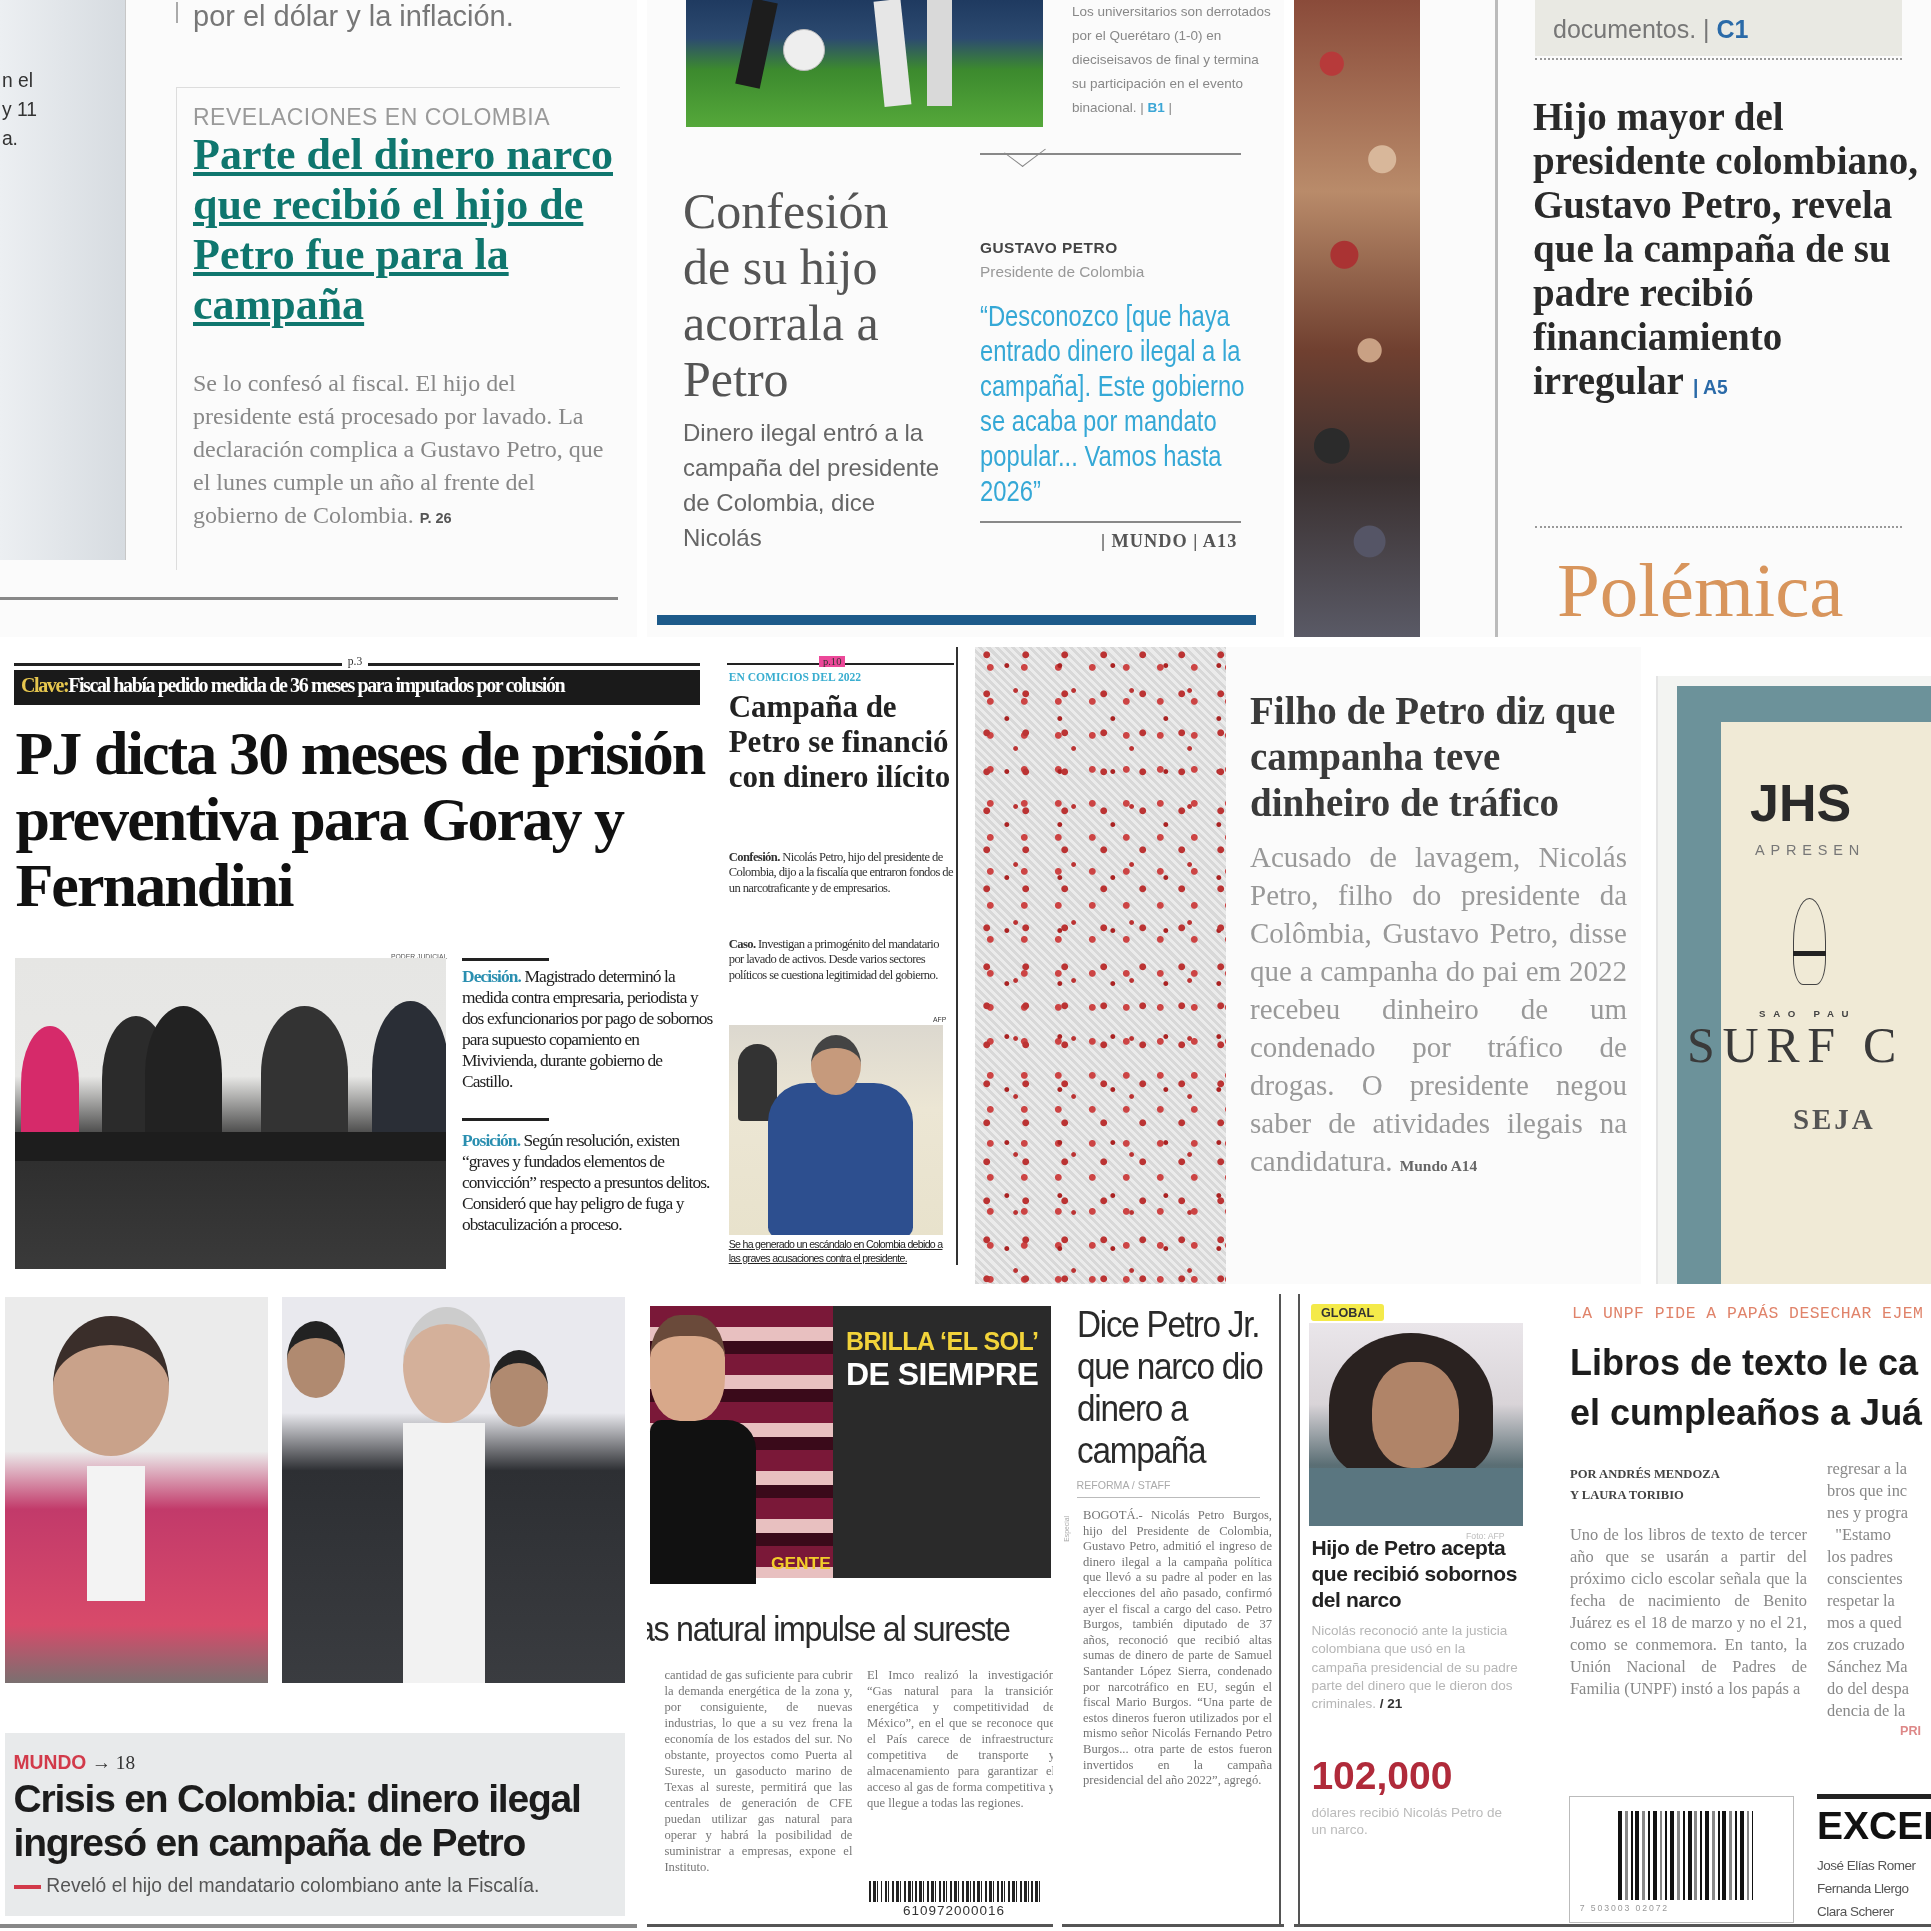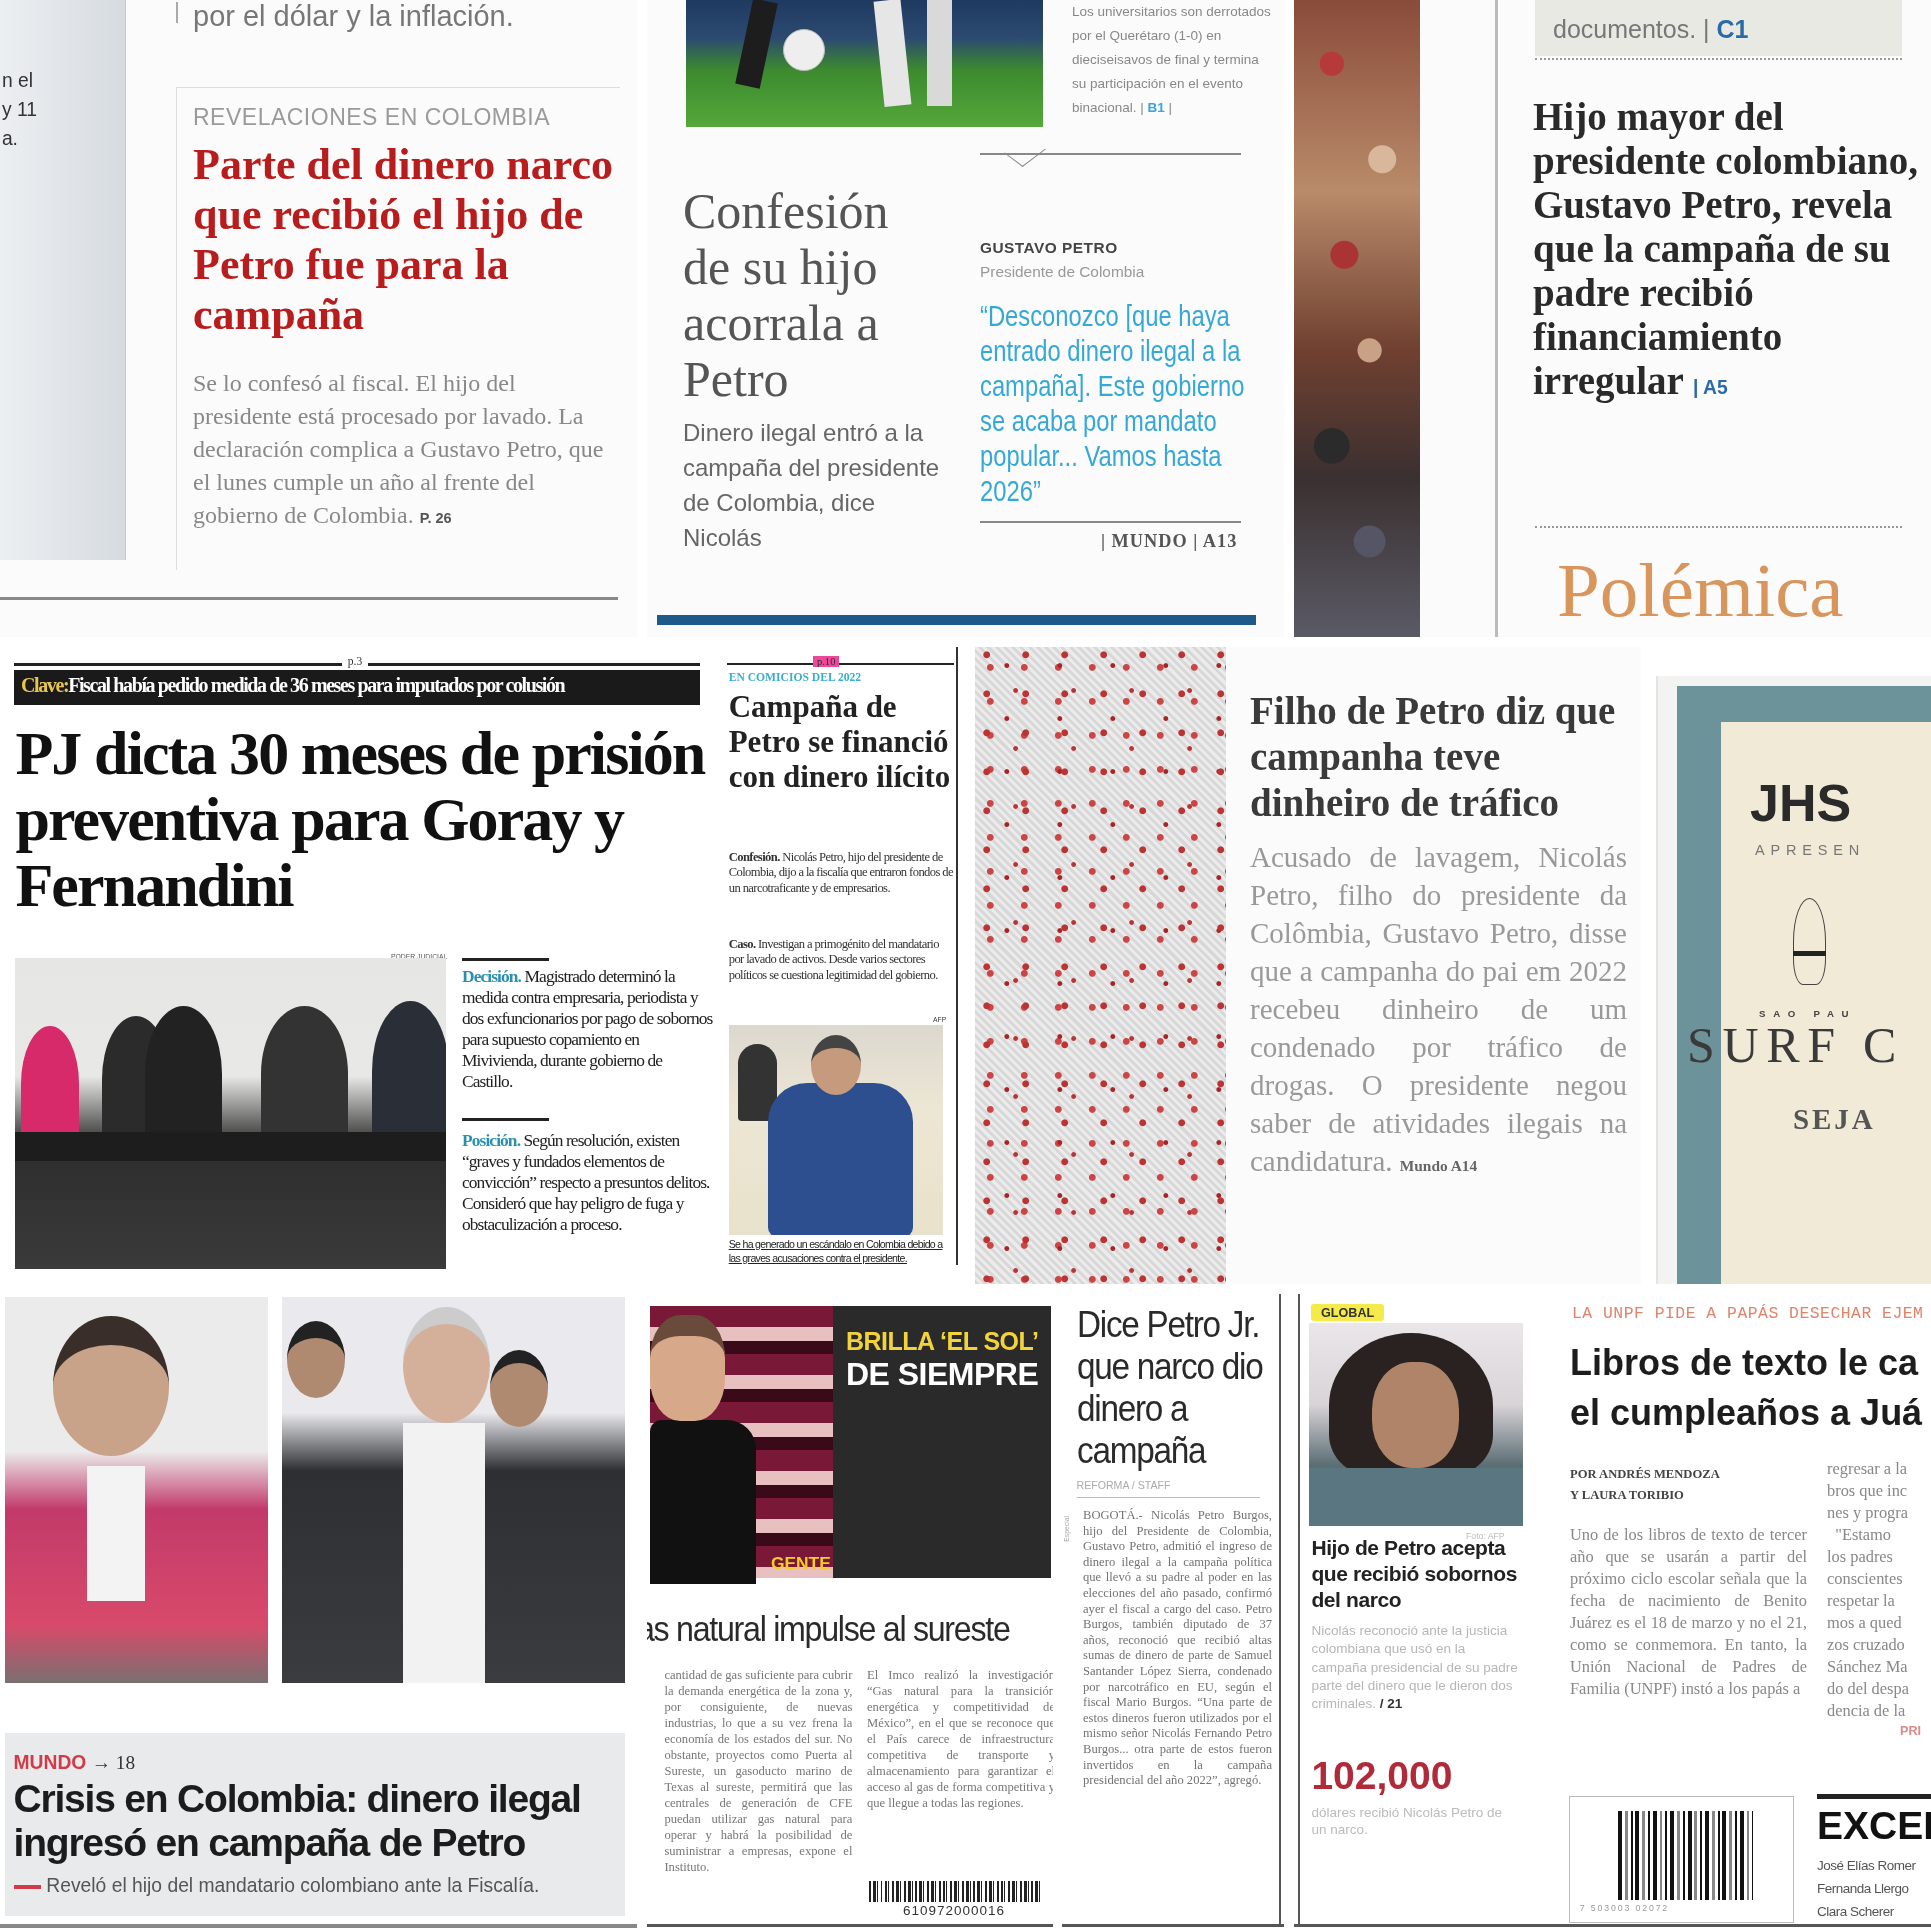--- a/index.html
+++ b/index.html
@@ -9,21 +9,21 @@
   .photo { position: absolute; overflow: hidden; }
 
   
   #p1 { left: 0; top: 0; width: 637px; height: 637px; background: #fbfbfb; }
   #p1 .sidebox { position:absolute; left:0; top:0; width:126px; height:560px; background: linear-gradient(90deg,#eceff2,#d6dbe0); border-right:1.9px solid #c7c7c7; }
   #p1 .sidebox-text { position:absolute; left:1.9px; top:66px; font: 19.3px "Liberation Sans", sans-serif; color:#333; line-height:29px; white-space:pre; }
   #p1 .teaser { position:absolute; left:174px; top:0; font: 29px "Liberation Sans", sans-serif; color:#777; }
   #p1 .teaser-bar { position:absolute; left:176px; top:1.9px; width:1.9px; height:21px; background:#aaa; }
   #p1 .box { position:absolute; left:176px; top:87px; width:444px; height:483px; border-left:1.9px solid #ddd; border-top:1.9px solid #ddd; }
   #p1 .kicker { position:absolute; left:193px; top:104px; font: 23px "Liberation Sans", sans-serif; color:#9a9a9a; letter-spacing:0.5px; }
-  #p1 .headline { position:absolute; left:193px; top:140px; width:425px; font: bold 44px/50px "Liberation Serif", serif; color:#b91c1c; }
+  #p1 .headline { position:absolute; left:193px; top:130px; width:425px; font: bold 44px/50px "Liberation Serif", serif; color:#0f766e;text-decoration:underline; }
   #p1 .body { position:absolute; left:193px; top:367px; width:425px; font: 24px/33px "Liberation Serif", serif; color:#888; }
   #p1 .pageref { font: bold 14.5px "Liberation Sans", sans-serif; color:#555; }
   #p1 .bottom-rule { position:absolute; left:0; top:597px; width:618px; height:2.9px; background:#888; }
 
   
   #p2 { left: 647px; top: 0; width: 637px; height: 637px; }
   #p2 .soccer { left:39px; top:0; width:357px; height:127px; background: linear-gradient(180deg,#1f3a60 0%,#2c4a70 30%,#3c8a2e 55%,#55a83a 100%); }
   #p2 .ball { position:absolute; left:97px; top:29px; width:42px; height:42px; border-radius:50%; background:#eee; border:1.9px solid #bbb; }
   #p2 .leg1 { position:absolute; left:58px; top:0; width:25px; height:87px; background:#1d1d1d; transform:rotate(12deg); }
   #p2 .leg2 { position:absolute; left:193px; top:0; width:27px; height:106px; background:#e6e6e6; transform:rotate(-6deg); }
@@ -76,21 +76,21 @@
   #p4 .desk { position:absolute; left:0; top:174px; width:431px; height:29px; background:#1d1d1d; }
   #p4 .side-rule1, #p4 .side-rule2 { position:absolute; left:462px; width:87px; height:2.9px; background:#222; }
   #p4 .side-rule1 { top:311px; } #p4 .side-rule2 { top:471px; }
   #p4 .side1, #p4 .side2 { position:absolute; left:462px; width:253px; font: 17.4px/21px "Liberation Serif", serif; color:#222; letter-spacing:-0.9px; }
   #p4 .side1 { top:319px; } #p4 .side2 { top:483px; }
   #p4 .lead { color:#2a8fb0; font-weight:bold; }
 
   
   #p5 { left: 719px; top: 647px; width: 246px; height: 637px; background:#fff; }
   #p5 .rule-top { position:absolute; left:7.7px; top:16.4px; width:227px; height:1.9px; background:#222; }
-  #p5 .pref { position:absolute; left:94px; top:8.7px; background:#ec4899; padding:0 3.9px; font: 10.6px "Liberation Serif", serif; color:#333; }
+  #p5 .pref { position:absolute; left:100px; top:8.7px; background:#ec4899; padding:0 3.9px; font: 10.6px "Liberation Serif", serif; color:#333; }
   #p5 .kicker { position:absolute; left:9.7px; top:24px; font: bold 11.6px "Liberation Serif", serif; color:#3aaed0; }
   #p5 .headline { position:absolute; left:9.7px; top:42px; width:232px; font: bold 31px/35px "Liberation Serif", serif; color:#222; }
   #p5 .p1, #p5 .p2 { position:absolute; left:9.7px; width:227px; font: 12.6px/15.4px "Liberation Serif", serif; color:#333; letter-spacing:-0.6px; }
   #p5 .p1 { top:203px; } #p5 .p2 { top:290px; }
   #p5 .credit { position:absolute; left:214px; top:369px; font: 6.8px "Liberation Sans", sans-serif; color:#333; }
   #p5 .petro-photo { left:9.7px; top:378px; width:214px; height:210px; background: linear-gradient(180deg,#dcd8cf 0%,#ece6d4 40%,#e8e2cc 100%); }
   #p5 .petro-suit { position:absolute; left:39px; top:58px; width:145px; height:154px; background:#2d4f8f; border-radius:39px 39px 9.7px 9.7px; }
   #p5 .petro-head { position:absolute; left:82px; top:9.7px; width:50px; height:60px; background:#c69a7c; border-radius:50%; border-top:13.5px solid #444; }
   #p5 .bust { position:absolute; left:9.7px; top:19.3px; width:39px; height:77px; background:#333; border-radius:19.3px 19.3px 3.9px 3.9px; }
   #p5 .caption { position:absolute; left:9.7px; top:591px; width:227px; font: 10.6px/13.5px "Liberation Sans", sans-serif; color:#222; letter-spacing:-0.7px;text-decoration:underline; }

